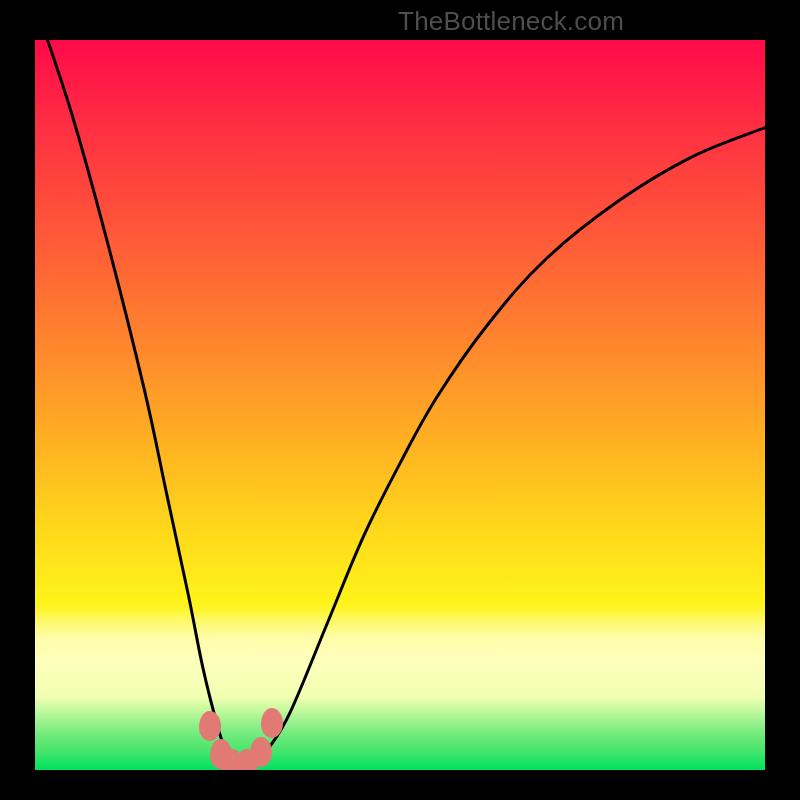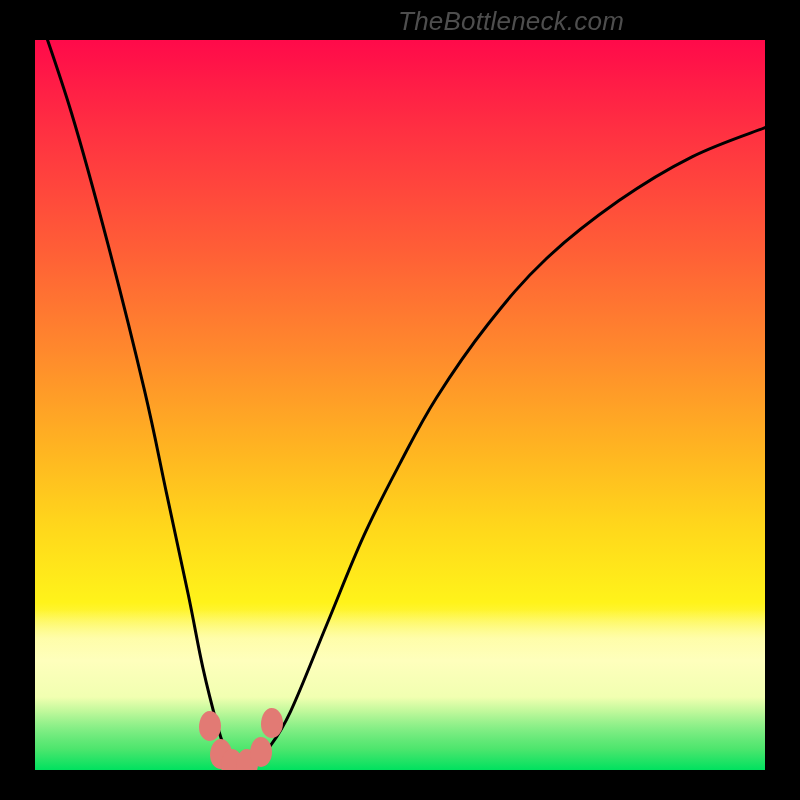--- a/index.html
+++ b/index.html
@@ -2,21 +2,20 @@
 <html><head>
 <meta charset="utf-8">
 <style>
   * { margin: 0; padding: 0; box-sizing: border-box; }
   html, body { width: 800px; height: 800px; overflow: hidden; background: #000; }
   .frame {
     width: 636px;
     height: 800px;
     background: #000;
     position: relative;
-    font-style: italic;
   }
   .watermark {
     position: absolute;
     top: 6px;
     right: 12px;
     font-family: Arial, Helvetica, sans-serif;
     font-size: 26px;
     color: #4e4e4e;
     font-weight: 400;
     letter-spacing: 0.2px;

